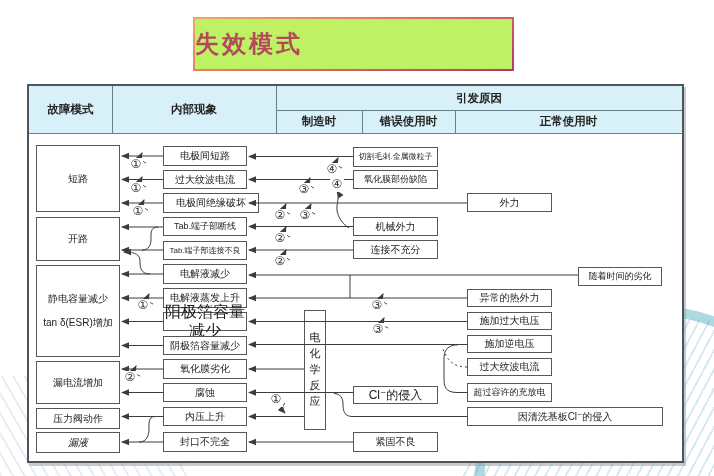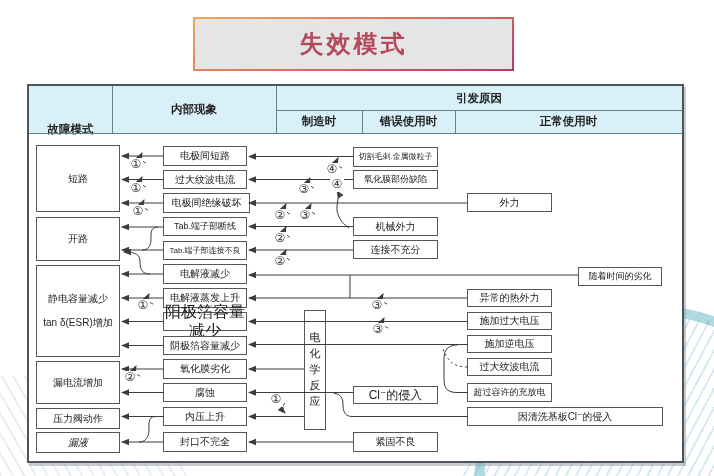--- a/index.html
+++ b/index.html
@@ -8,23 +8,23 @@
   
   .decor-br{position:absolute;right:-50px;bottom:-70px;width:300px;height:230px;
     background:repeating-linear-gradient(115deg,rgba(110,180,200,0.28) 0 2px,transparent 2px 9px);
     transform:rotate(3deg);pointer-events:none;}
   .decor-arc{position:absolute;right:-120px;bottom:-190px;width:340px;height:340px;border-radius:50%;
     border:10px solid rgba(25,145,170,0.35);pointer-events:none;}
   .decor-bl{position:absolute;left:-40px;bottom:-50px;width:230px;height:150px;
     background:repeating-linear-gradient(60deg,rgba(150,175,195,0.22) 0 2px,transparent 2px 10px);
     pointer-events:none;}
   
-  .title-box{position:absolute;left:193px;top:17px;width:317px;height:50px;background:#e5e5e5;
+  .title-box{position:absolute;left:193px;top:17px;width:317px;height:50px;background:#bef264;
     border:2px solid;border-image:linear-gradient(160deg,#eda95c 0%,#d96a5f 55%,#b13a6a 100%) 1;
-    display:flex;align-items:center;justify-content:center;}
+    display:flex;align-items:center;}
   .title-text{font-size:24px;font-weight:bold;letter-spacing:3px;color:#b5495c;}
   
   .tbl{position:absolute;left:27px;top:84px;width:657px;height:379px;box-sizing:border-box;
     border:2px solid #4f545a;background:#ffffff;box-shadow:2px 3px 0 rgba(150,160,172,0.55);}
   .hdr-bg{position:absolute;left:29px;top:86px;width:653px;height:47px;background:#d8f0f7;}
   .hdr-cell{position:absolute;display:flex;align-items:center;justify-content:center;
     font-size:11.5px;font-weight:bold;color:#222;}
   .sep{position:absolute;background:#66808c;}
   
   .node{position:absolute;box-sizing:border-box;background:#ffffff;border:1px solid #575757;
@@ -44,21 +44,21 @@
   <div class="decor-br"></div>
   <div class="decor-arc"></div>
 
   <div class="title-box">
     <span class="title-text">失效模式</span>
   </div>
 
   <div class="tbl"></div>
   <div class="hdr-bg"></div>
 
-  <div class="hdr-cell" style="left:29px;top:86px;width:83px;height:47px;margin-top:20px;">故障模式</div>
+  <div class="hdr-cell" style="left:29px;top:86px;width:83px;height:47px;">故障模式</div>
   <div class="hdr-cell" style="left:112px;top:86px;width:164px;height:47px;">内部现象</div>
   <div class="hdr-cell" style="left:276px;top:86px;width:406px;height:24px;">引发原因</div>
   <div class="hdr-cell" style="left:276px;top:110px;width:86px;height:23px;">制造时</div>
   <div class="hdr-cell" style="left:362px;top:110px;width:93px;height:23px;">错误使用时</div>
   <div class="hdr-cell" style="left:455px;top:110px;width:227px;height:23px;">正常使用时</div>
 
   <div class="sep" style="left:112px;top:86px;width:1px;height:47px;"></div>
   <div class="sep" style="left:276px;top:86px;width:1px;height:47px;"></div>
   <div class="sep" style="left:362px;top:110px;width:1px;height:23px;"></div>
   <div class="sep" style="left:455px;top:110px;width:1px;height:23px;"></div>
@@ -132,21 +132,21 @@
 <div class="node" style="left: 36px; top: 145px; width: 84px; height: 67px; font-size: 10px;">短路</div>
     <div class="node" style="left: 36px; top: 217px; width: 84px; height: 44px; font-size: 10px;">开路</div>
     <div class="node" style="left: 36px; top: 265px; width: 84px; height: 92px; font-size: 10px;">静电容量减少
 
 tan δ(ESR)增加</div>
     <div class="node" style="left: 36px; top: 361px; width: 84px; height: 43px; font-size: 10px;">漏电流增加</div>
     <div class="node" style="left: 36px; top: 408px; width: 84px; height: 21px; font-size: 10px;">压力阀动作</div>
     <div class="node" style="left: 36px; top: 432px; width: 84px; height: 21px; font-size: 10px; font-style: italic;">漏液</div>
     <div class="node" style="left: 163px; top: 146px; width: 84px; height: 20px; font-size: 10px;">电极间短路</div>
     <div class="node" style="left: 163px; top: 170px; width: 84px; height: 19px; font-size: 10px;">过大纹波电流</div>
-    <div class="node" style="left: 163px; top: 193px; width: 87px; height: 20px; font-size: 10px;">电极间绝缘破坏</div>
+    <div class="node" style="left: 163px; top: 193px; width: 96px; height: 20px; font-size: 10px;">电极间绝缘破坏</div>
     <div class="node" style="left: 163px; top: 217px; width: 84px; height: 19px; font-size: 9px;">Tab.端子部断线</div>
     <div class="node" style="left: 163px; top: 241px; width: 84px; height: 19px; font-size: 8px;">Tab.端子部连接不良</div>
     <div class="node" style="left: 163px; top: 264px; width: 84px; height: 20px; font-size: 10px;">电解液减少</div>
     <div class="node" style="left: 163px; top: 288px; width: 84px; height: 20px; font-size: 10px;">电解液蒸发上升</div>
     <div class="node" style="left: 163px; top: 312px; width: 84px; height: 19px; font-size: 16px;">阳极箔容量减少</div>
     <div class="node" style="left: 163px; top: 336px; width: 84px; height: 19px; font-size: 10px;">阴极箔容量减少</div>
     <div class="node" style="left: 163px; top: 359px; width: 84px; height: 20px; font-size: 10px;">氧化膜劣化</div>
     <div class="node" style="left: 163px; top: 383px; width: 84px; height: 19px; font-size: 10px;">腐蚀</div>
     <div class="node" style="left: 163px; top: 407px; width: 84px; height: 19px; font-size: 10px;">内压上升</div>
     <div class="node" style="left: 163px; top: 432px; width: 84px; height: 20px; font-size: 10px;">封口不完全</div>

